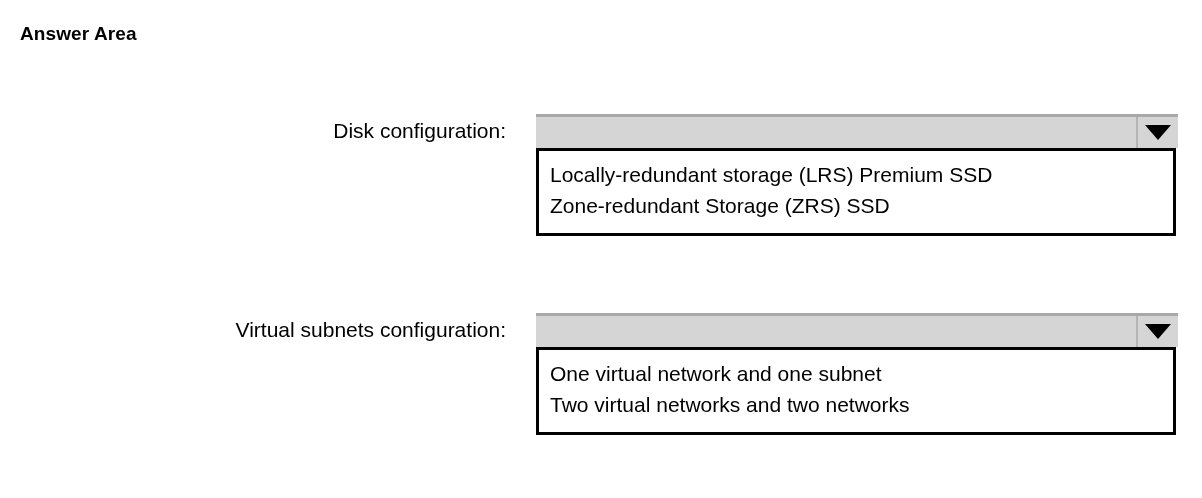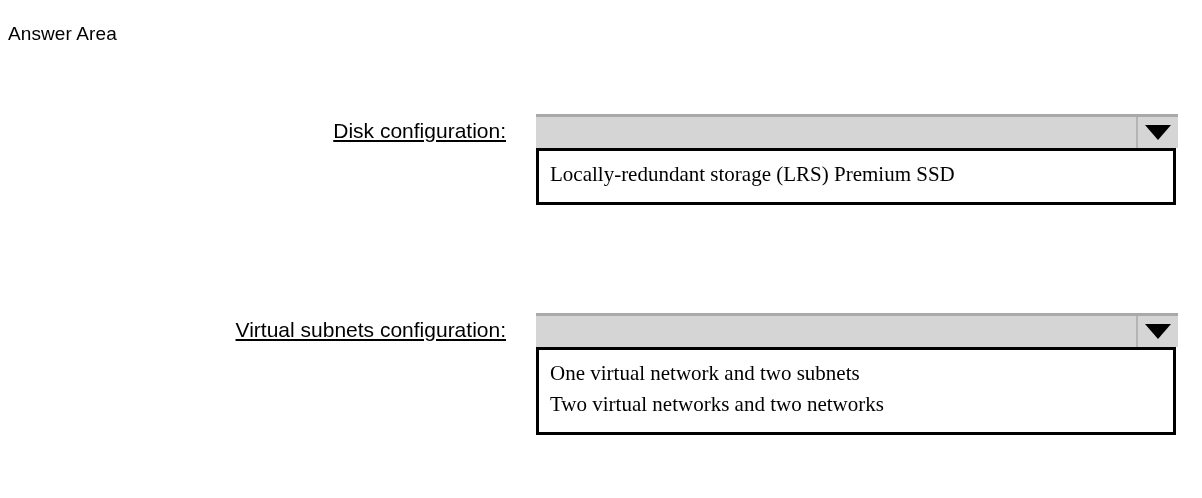--- a/index.html
+++ b/index.html
@@ -11,24 +11,24 @@
     width: 1202px;
     height: 498px;
     position: relative;
     font-family: "Liberation Sans", sans-serif;
     color: #000000;
     overflow: hidden;
   }
 
   #page-title {
     position: absolute;
-    left: 8px;
+    left: 20px;
     top: 22px;
     font-size: 19px;
-    font-weight: normal;
+    font-weight: bold;
     letter-spacing: 0.1px;
     line-height: 24px;
   }
 
   
   .qrow {
     position: absolute;
     left: 0;
     width: 1202px;
   }
@@ -37,21 +37,20 @@
 
   .qlabel {
     position: absolute;
     left: 0;
     top: 2px;
     width: 506px;
     text-align: right;
     font-size: 21px;
     line-height: 30px;
     white-space: nowrap;
-    text-decoration: underline;
   }
 
   
   .combo {
     position: absolute;
     left: 536px;
     top: 0;
     width: 642px;
     height: 34px;
     box-sizing: border-box;
@@ -99,21 +98,20 @@
     background: #ffffff;
     border: 3px solid #000000;
     padding: 8px 0 12px 0;
   }
   .opt {
     font-size: 21px;
     line-height: 31px;
     padding-left: 11px;
     white-space: nowrap;
     color: #000000;
-    font-family: Liberation Serif, serif;
   }
 </style>
 </head>
 <body>
 
 <div>
 
   <div id="page-title">Answer Area</div>
 
   <div class="qrow row-0">
@@ -122,35 +120,36 @@
 
     <div class="combo">
       <div class="combo-value" title=""></div>
       <div class="combo-button">
         <span class="caret"></span>
       </div>
     </div>
 
     <div class="optlist">
       <div class="opt">Locally-redundant storage (LRS) Premium SSD</div>
+      <div class="opt">Zone-redundant Storage (ZRS) SSD</div>
     </div>
 
   </div>
 
   <div class="qrow row-1">
 
     <div class="qlabel">Virtual subnets configuration:</div>
 
     <div class="combo">
       <div class="combo-value" title=""></div>
       <div class="combo-button">
         <span class="caret"></span>
       </div>
     </div>
 
     <div class="optlist">
-      <div class="opt">One virtual network and two subnets</div>
+      <div class="opt">One virtual network and one subnet</div>
       <div class="opt">Two virtual networks and two networks</div>
     </div>
 
   </div>
 
 </div>
 
 </body></html>

